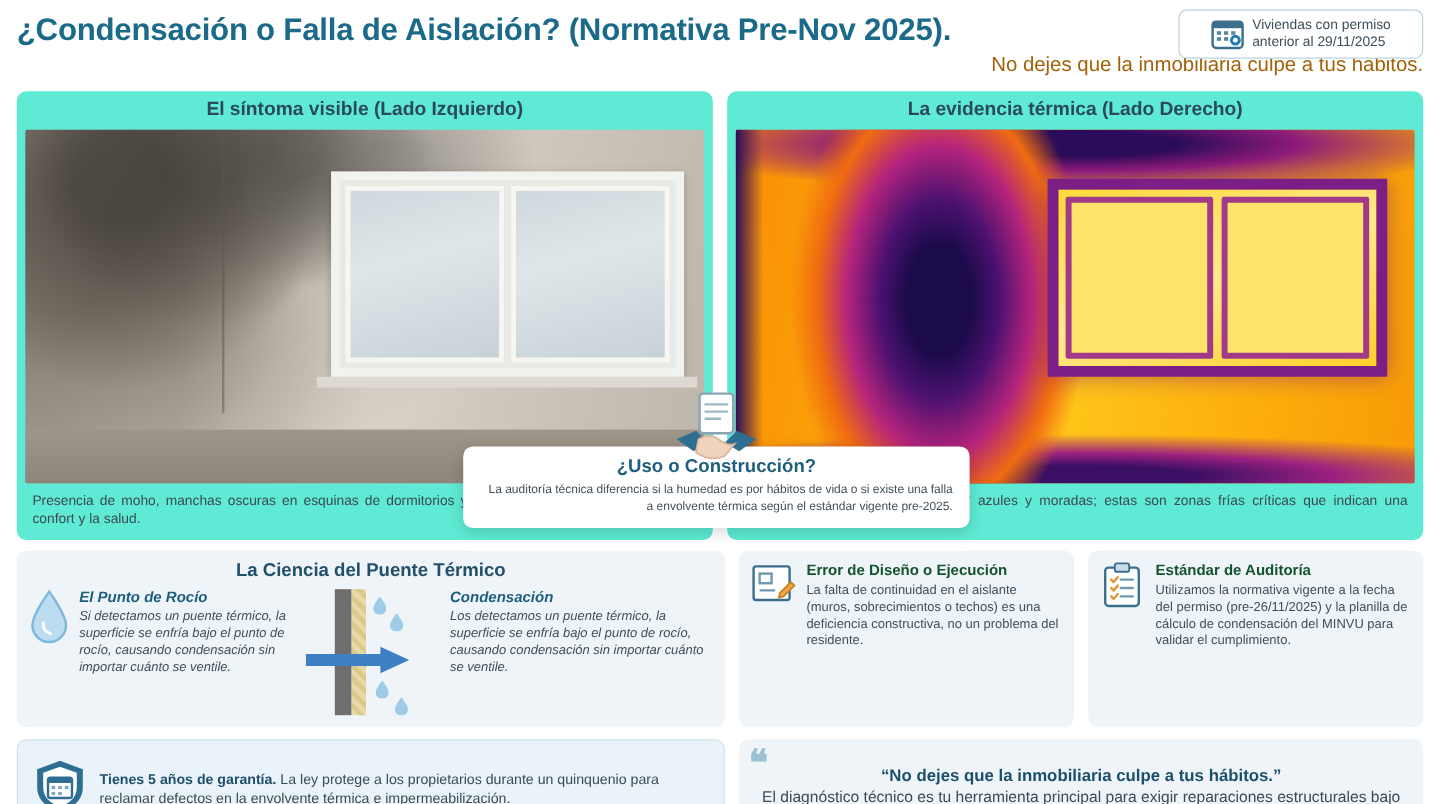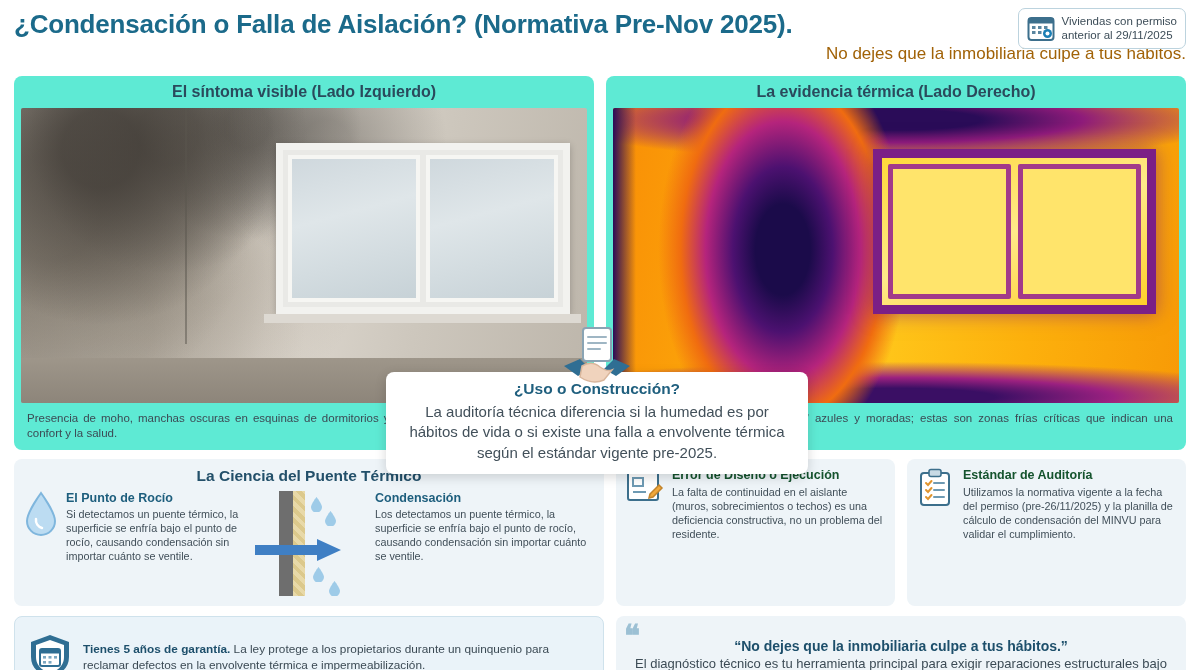--- a/index.html
+++ b/index.html
@@ -18,21 +18,21 @@
   .header { position: relative; padding: 10px 0 4px 0; }
   .title {
     font-size: 26px; font-weight: bold; color: #1b6a8a;
     letter-spacing: -0.2px; line-height: 1.1; margin: 0;
   }
   .subtitle { font-size: 17px; color: #a16207; margin-top: 5px; text-align: right; }
   .badge {
     position: absolute; right: 0px; top: 8px;
     display: flex; align-items: center; gap: 7px;
     border: 1px solid #bcd3de; background: #ffffff;
-    border-radius: 7px; padding: 5px 8px;
+    border-radius: 7px; padding: 5px 26px;
   }
   .badge-text { font-size: 11.5px; color: #3d4d58; line-height: 1.25; }
   .cal-icon { width: 28px; height: 28px; flex: 0 0 28px; }
 
   
   .panels { display: flex; gap: 12px; margin-top: 8px; }
   .panel {
     flex: 1 1 0; background: #5eead4; border-radius: 8px;
     padding: 4px 7px 0 7px; position: relative;
   }
@@ -106,30 +106,30 @@
   }
 
   
   .center-card {
     position: absolute; left: 386px; top: 372px; width: 422px;
     background: #ffffff; border-radius: 8px;
     box-shadow: 0 3px 12px rgba(0,0,0,.16);
     padding: 8px 14px 11px 14px; text-align: center; z-index: 5;
   }
   .center-card h3 { margin: 0; font-size: 15.5px; color: #1f5f7e; font-weight: bold; }
-  .center-card p { margin: 4px 0 0 0; font-size: 15px; line-height: 1.35; color: #42505a; }
+  .center-card p { margin: 4px 0 0 0; font-size: 10px; line-height: 1.35; color: #42505a; text-align: right; }
   .handshake { position: absolute; left: 50%; top: -46px; transform: translateX(-50%); z-index: 6; }
 
   
   .mid { display: flex; gap: 12px; margin-top: 9px; }
   .science {
     flex: 0 0 590px; background: #eef4f8; border-radius: 8px; padding: 8px 10px 10px 10px;
   }
   .science-title { text-align: center; font-size: 15.5px; font-weight: bold; color: #23506a; margin-bottom: 6px; }
-  .science-body { display: flex; align-items: flex-start; gap: 6px; }
+  .science-body { display: flex; align-items: flex-start; gap: 6px; font-style: italic; }
   .sc-col { flex: 1 1 0; display: flex; gap: 8px; }
   .sc-text h4 { margin: 0 0 2px 0; font-size: 12.5px; color: #1d5e7d; }
   .sc-text p { margin: 0; font-size: 10.8px; line-height: 1.3; color: #414f59; }
   .wall-graphic { flex: 0 0 120px; position: relative; height: 105px; }
   .wall-dark { position: absolute; left: 30px; top: 0; width: 14px; height: 105px; background: #6e6e6e; }
   .wall-ins { position: absolute; left: 44px; top: 0; width: 12px; height: 105px;
     background: repeating-linear-gradient(45deg, #e8d9a8 0 4px, #dcc98c 4px 8px); }
   .arrow { position: absolute; left: 6px; top: 48px; width: 86px; height: 22px; }
   .drop { position: absolute; width: 11px; height: 15px; }
 

